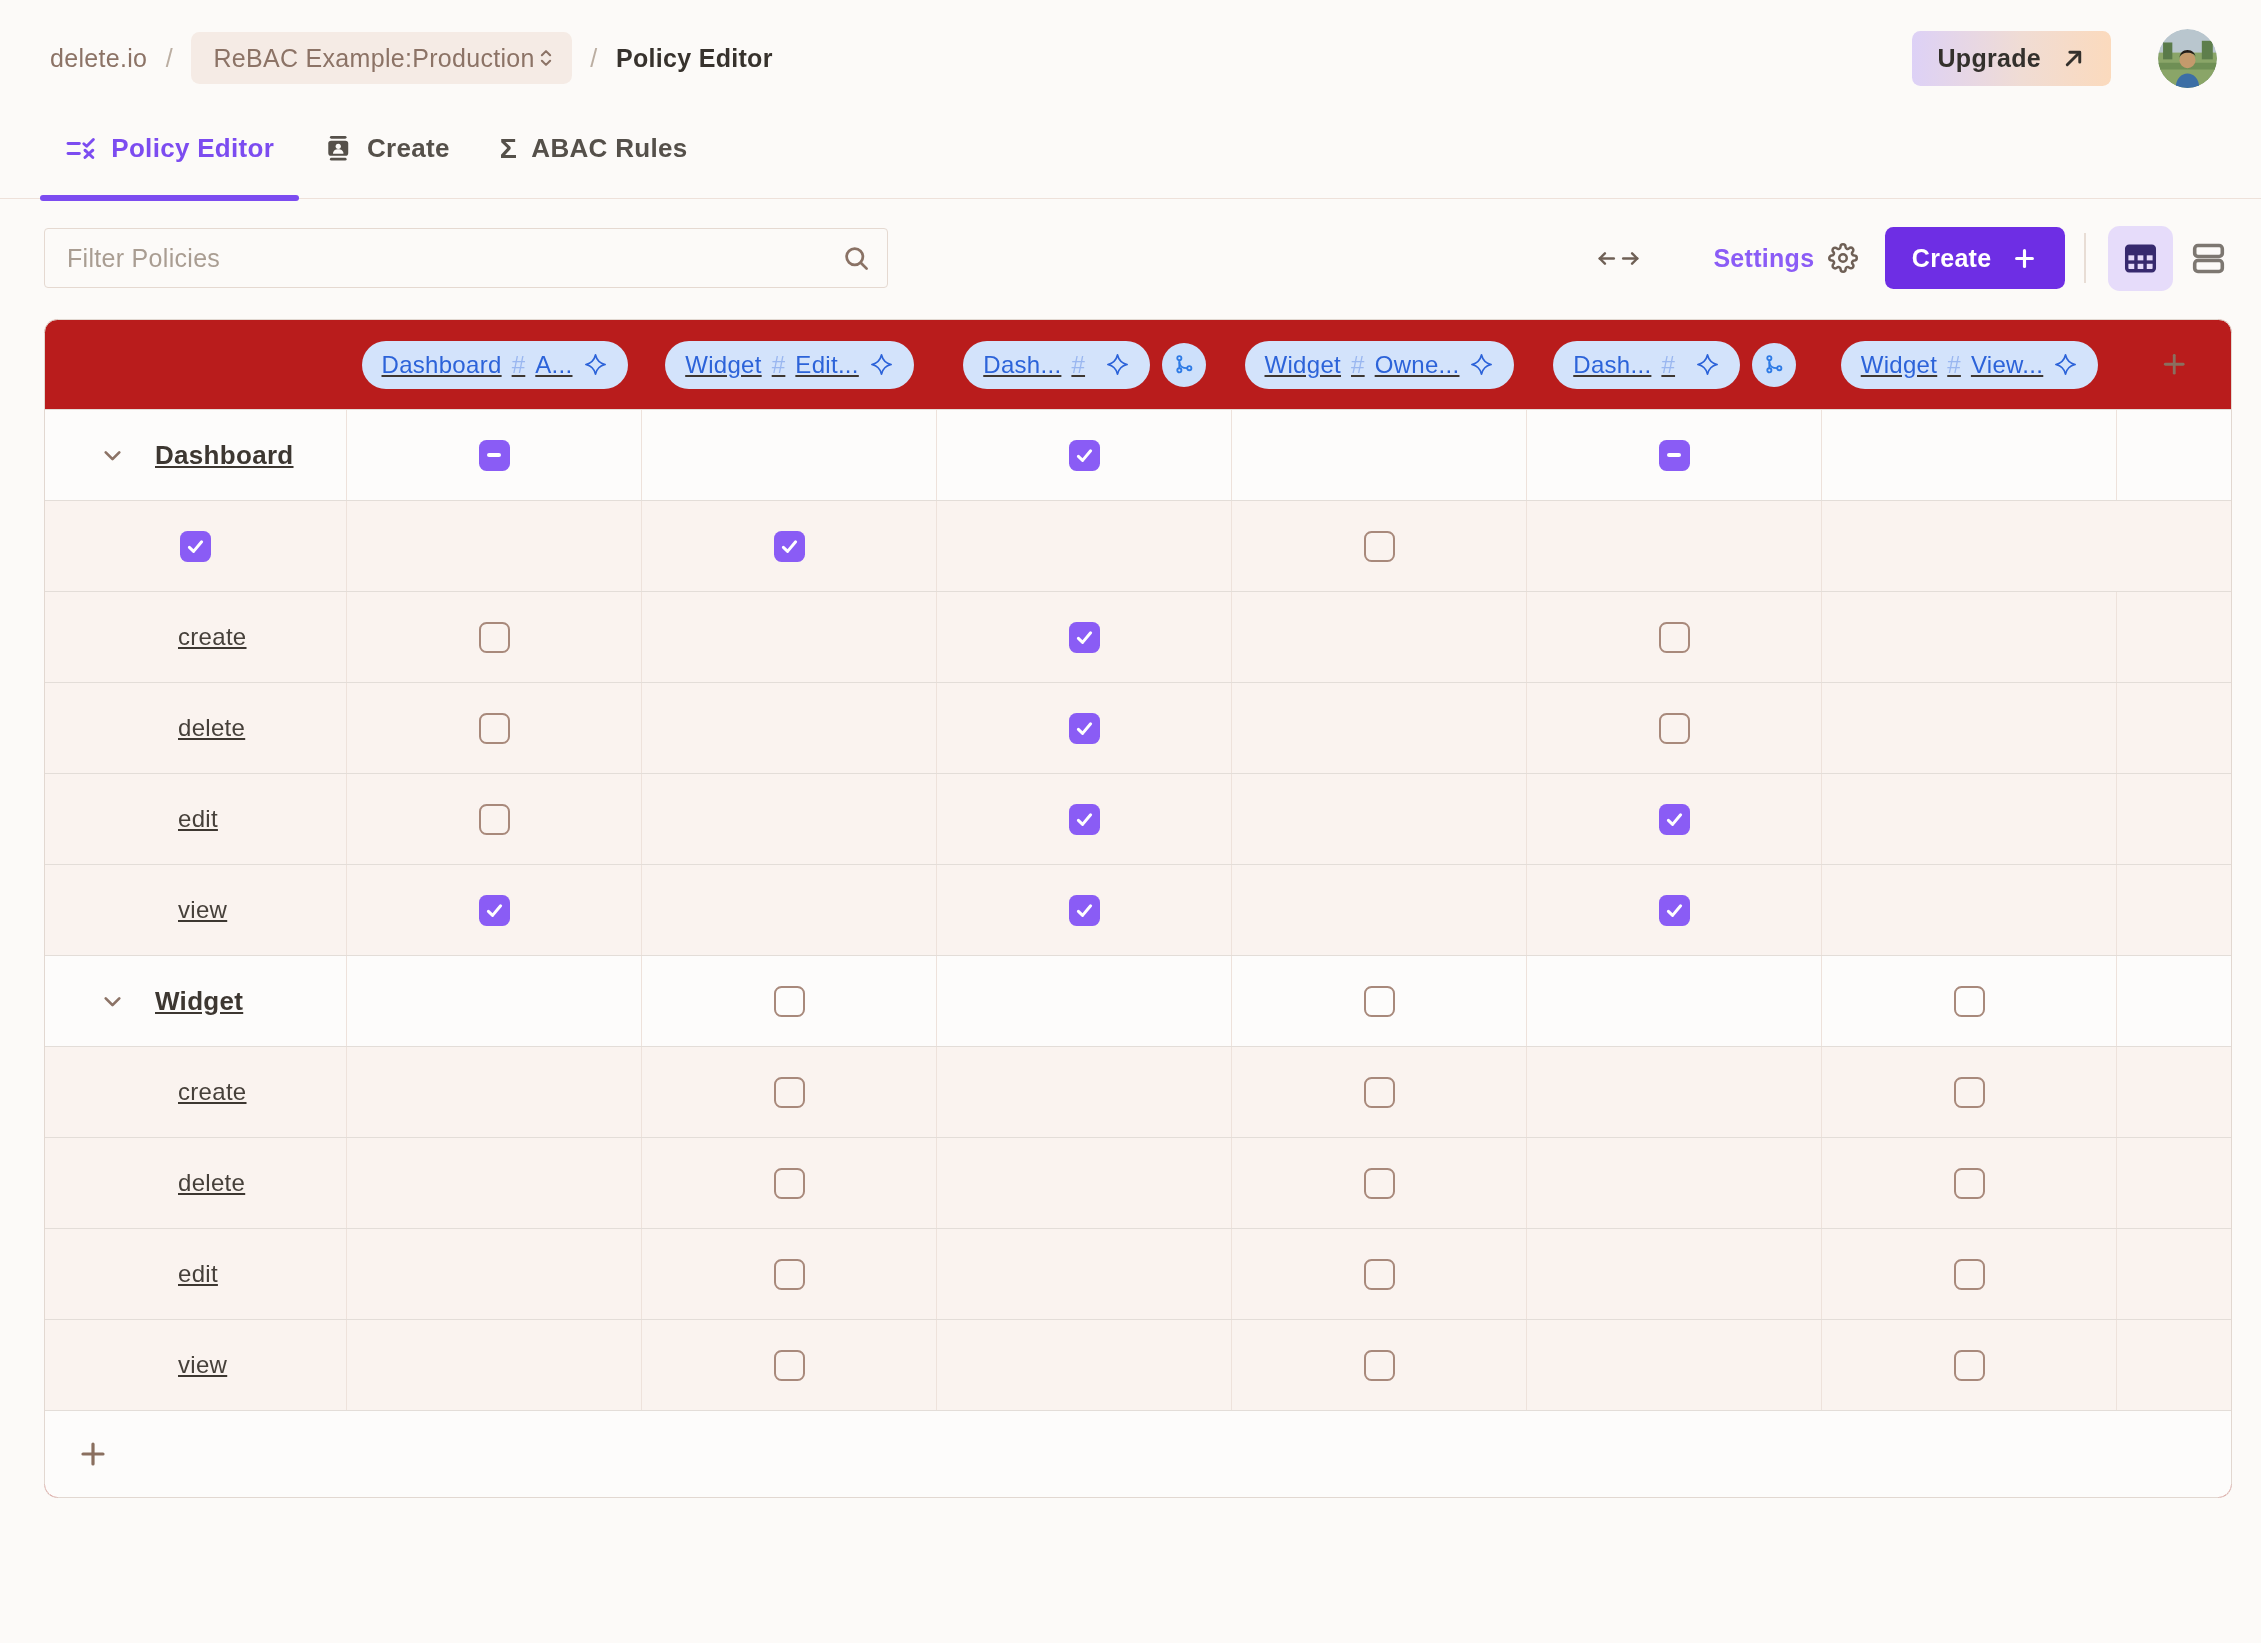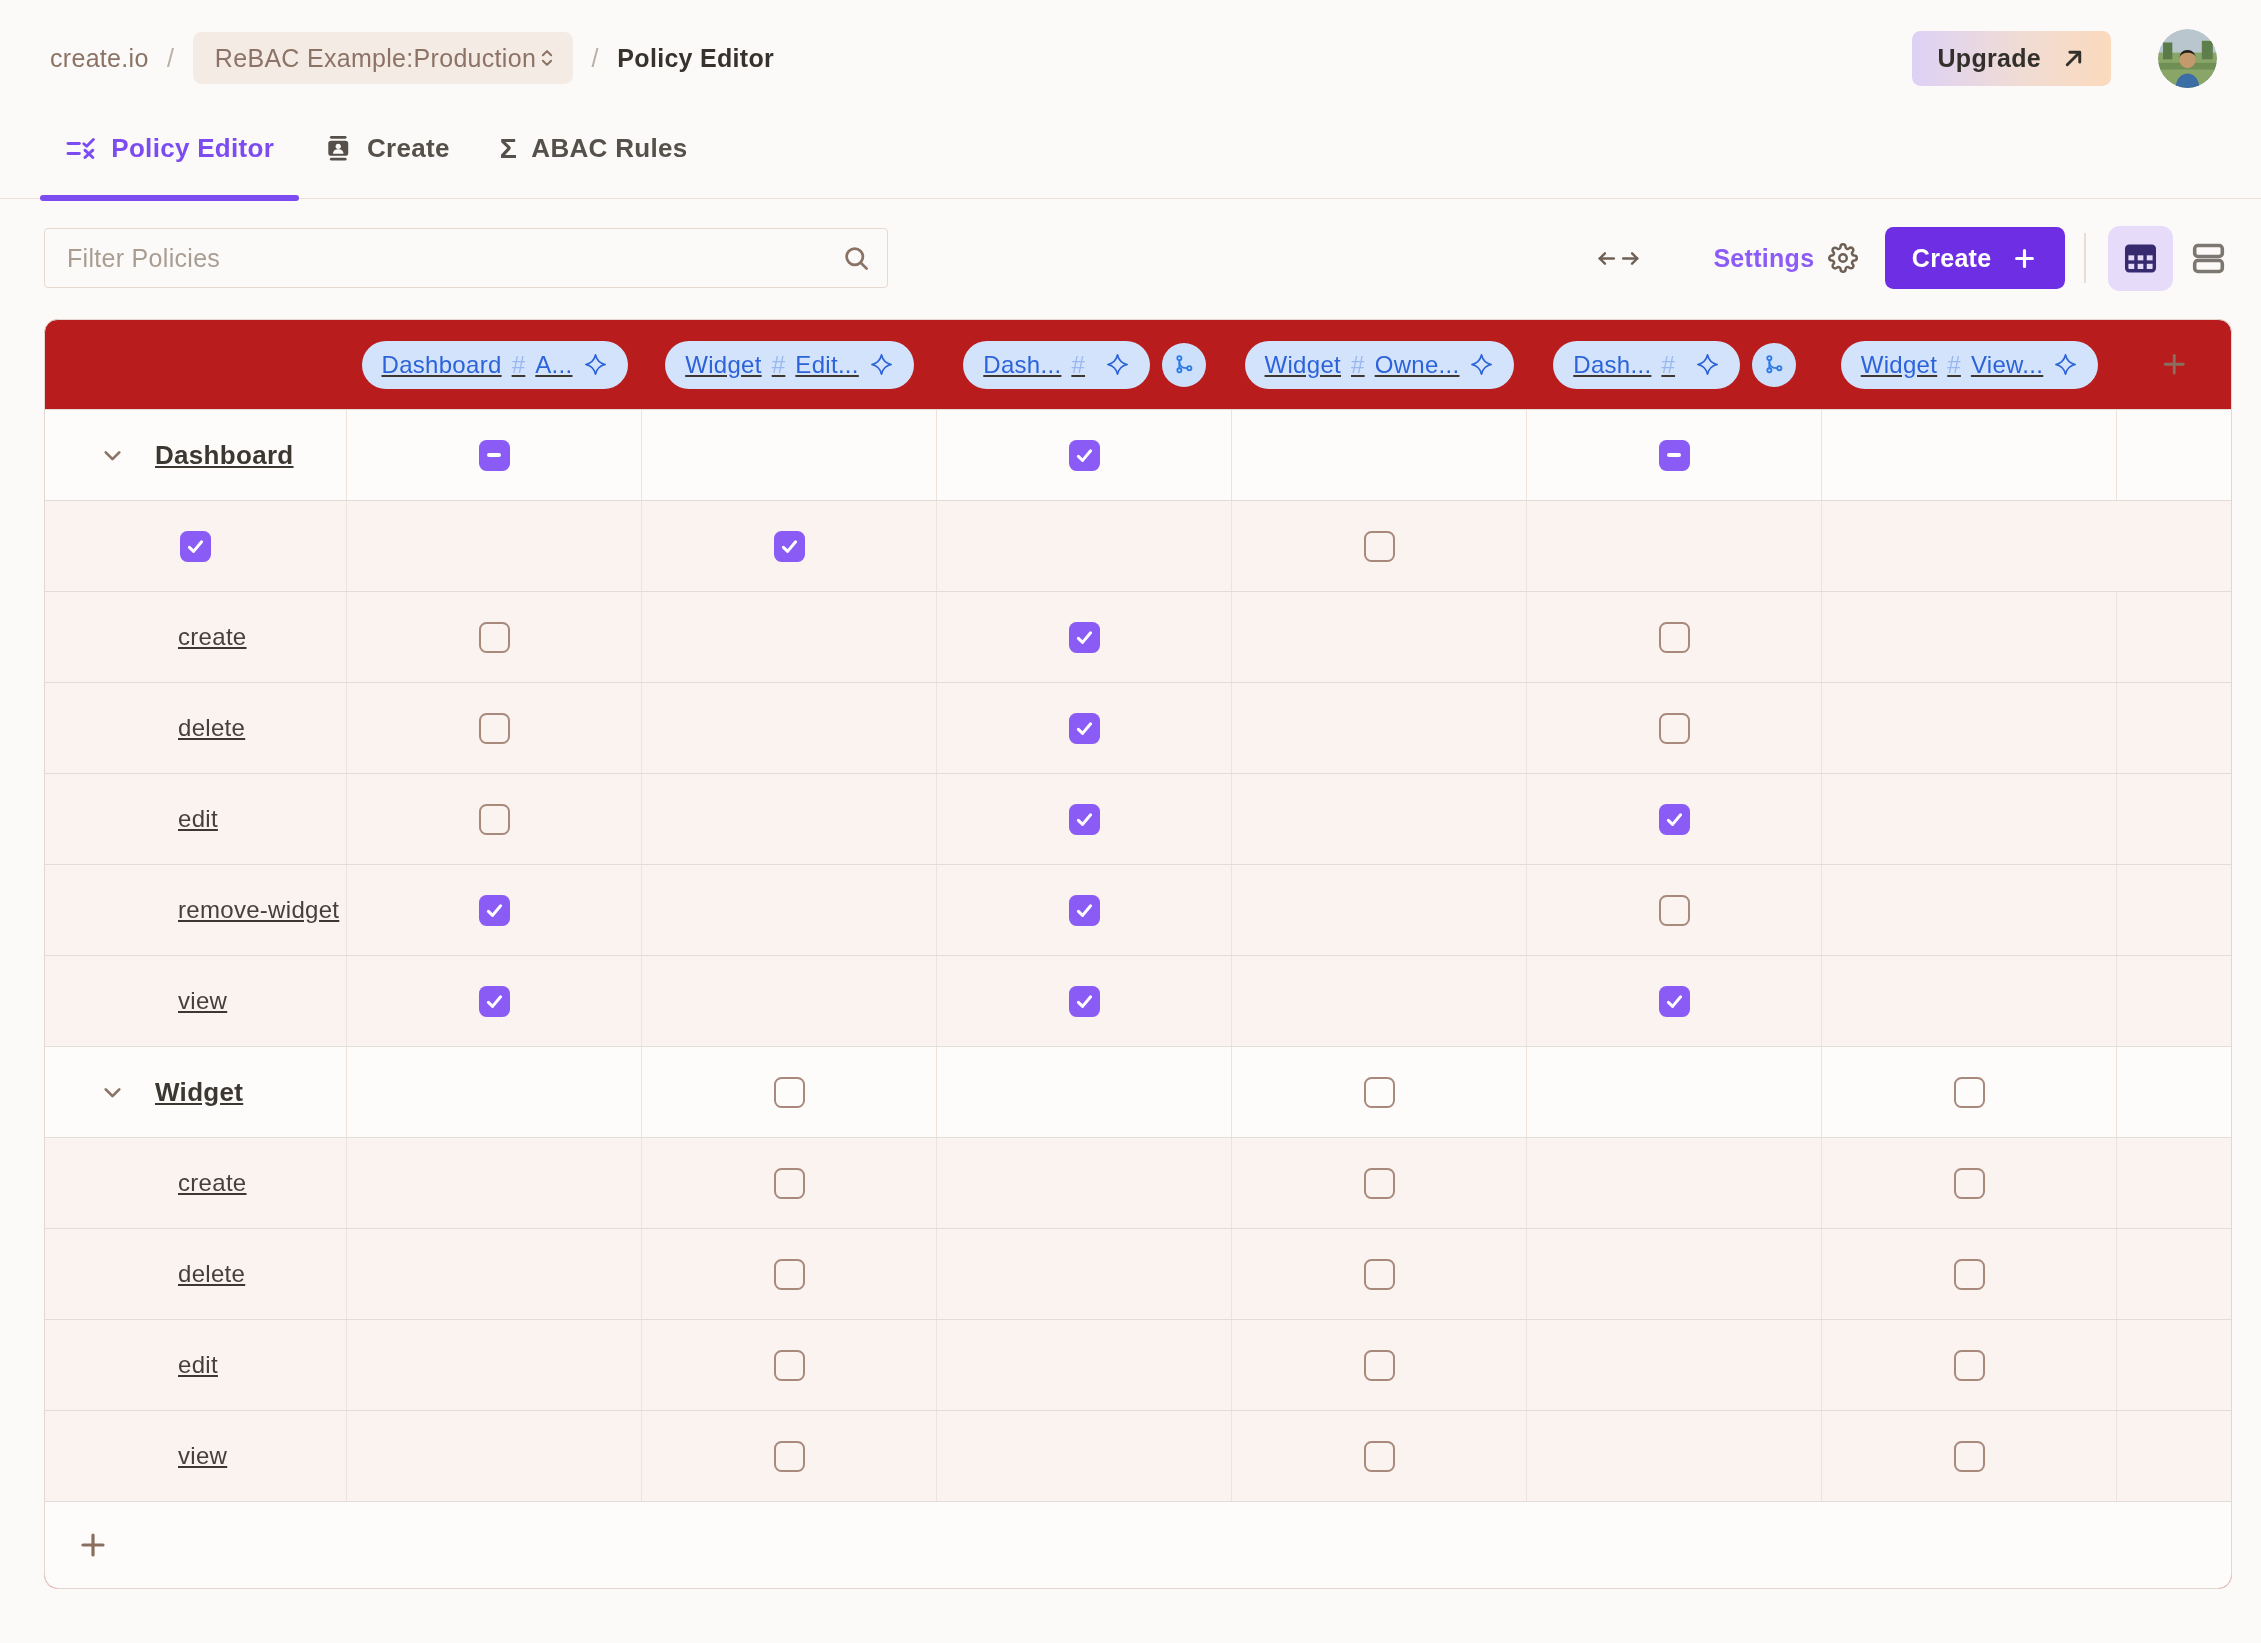--- a/index.html
+++ b/index.html
@@ -112,21 +112,21 @@
   .footer-row { height: 87px; border-top: 1.7px solid #e3ddd8; display: flex; align-items: center; padding-left: 32px; background: #fdfcfb; }
   .footer-add { display: flex; cursor: pointer; }
 </style>
 </head>
 <body>
 
 <div class="page">
 
   <header class="topbar">
     <nav class="breadcrumb">
-      <span>create.io</span>
+      <span>delete.io</span>
       <span class="crumb-sep">/</span>
       <span class="env-pill">
         <span>ReBAC Example</span>
         <span>:</span>
         <span>Production</span>
         <span style="display:flex;">
           <svg width="22" height="22" viewBox="0 0 24 24" fill="none" stroke="#8c7366" stroke-width="2.3" stroke-linecap="round" stroke-linejoin="round">
               <path d="M7.5 9L12 4.5L16.5 9"></path>
               <path d="M7.5 15L12 19.5L16.5 15"></path>
             </svg>
@@ -477,46 +477,20 @@
               <svg width="21" height="21" viewBox="0 0 24 24" fill="none" stroke="#ffffff" stroke-width="3.4" stroke-linecap="round" stroke-linejoin="round">
                 <path d="M5 13L9.8 17.6L19 6.6"></path>
               </svg>
             </span>
           </div>
           <div class="cell"></div>
           <div class="cell end-cell"></div>
         </div>
         <div class="grid-row body-row action">
           <div class="cell label-cell">
-            <span class="row-label">remove-widget</span>
-          </div>
-          <div class="cell">
-            <span class="cb checked">
-              <svg width="21" height="21" viewBox="0 0 24 24" fill="none" stroke="#ffffff" stroke-width="3.4" stroke-linecap="round" stroke-linejoin="round">
-                <path d="M5 13L9.8 17.6L19 6.6"></path>
-              </svg>
-            </span>
-          </div>
-          <div class="cell"></div>
-          <div class="cell">
-            <span class="cb checked">
-              <svg width="21" height="21" viewBox="0 0 24 24" fill="none" stroke="#ffffff" stroke-width="3.4" stroke-linecap="round" stroke-linejoin="round">
-                <path d="M5 13L9.8 17.6L19 6.6"></path>
-              </svg>
-            </span>
-          </div>
-          <div class="cell"></div>
-          <div class="cell">
-            <span class="cb unchecked"></span>
-          </div>
-          <div class="cell"></div>
-          <div class="cell end-cell"></div>
-        </div>
-        <div class="grid-row body-row action">
-          <div class="cell label-cell">
             <span class="row-label">view</span>
           </div>
           <div class="cell">
             <span class="cb checked">
               <svg width="21" height="21" viewBox="0 0 24 24" fill="none" stroke="#ffffff" stroke-width="3.4" stroke-linecap="round" stroke-linejoin="round">
                 <path d="M5 13L9.8 17.6L19 6.6"></path>
               </svg>
             </span>
           </div>
           <div class="cell"></div>

